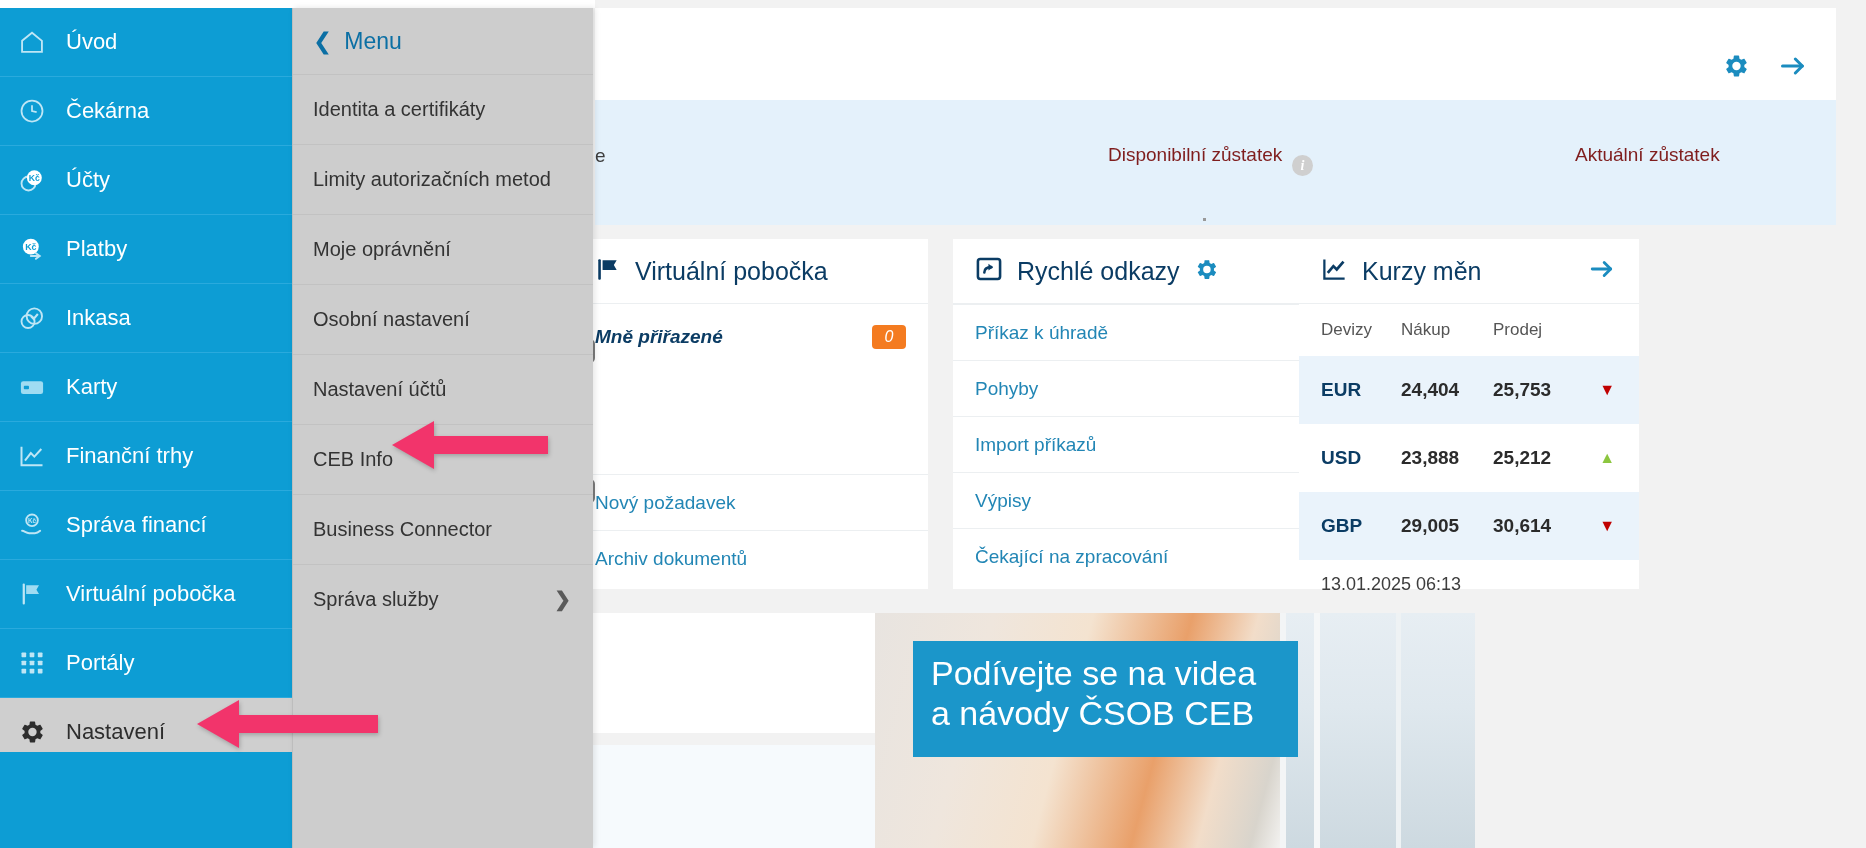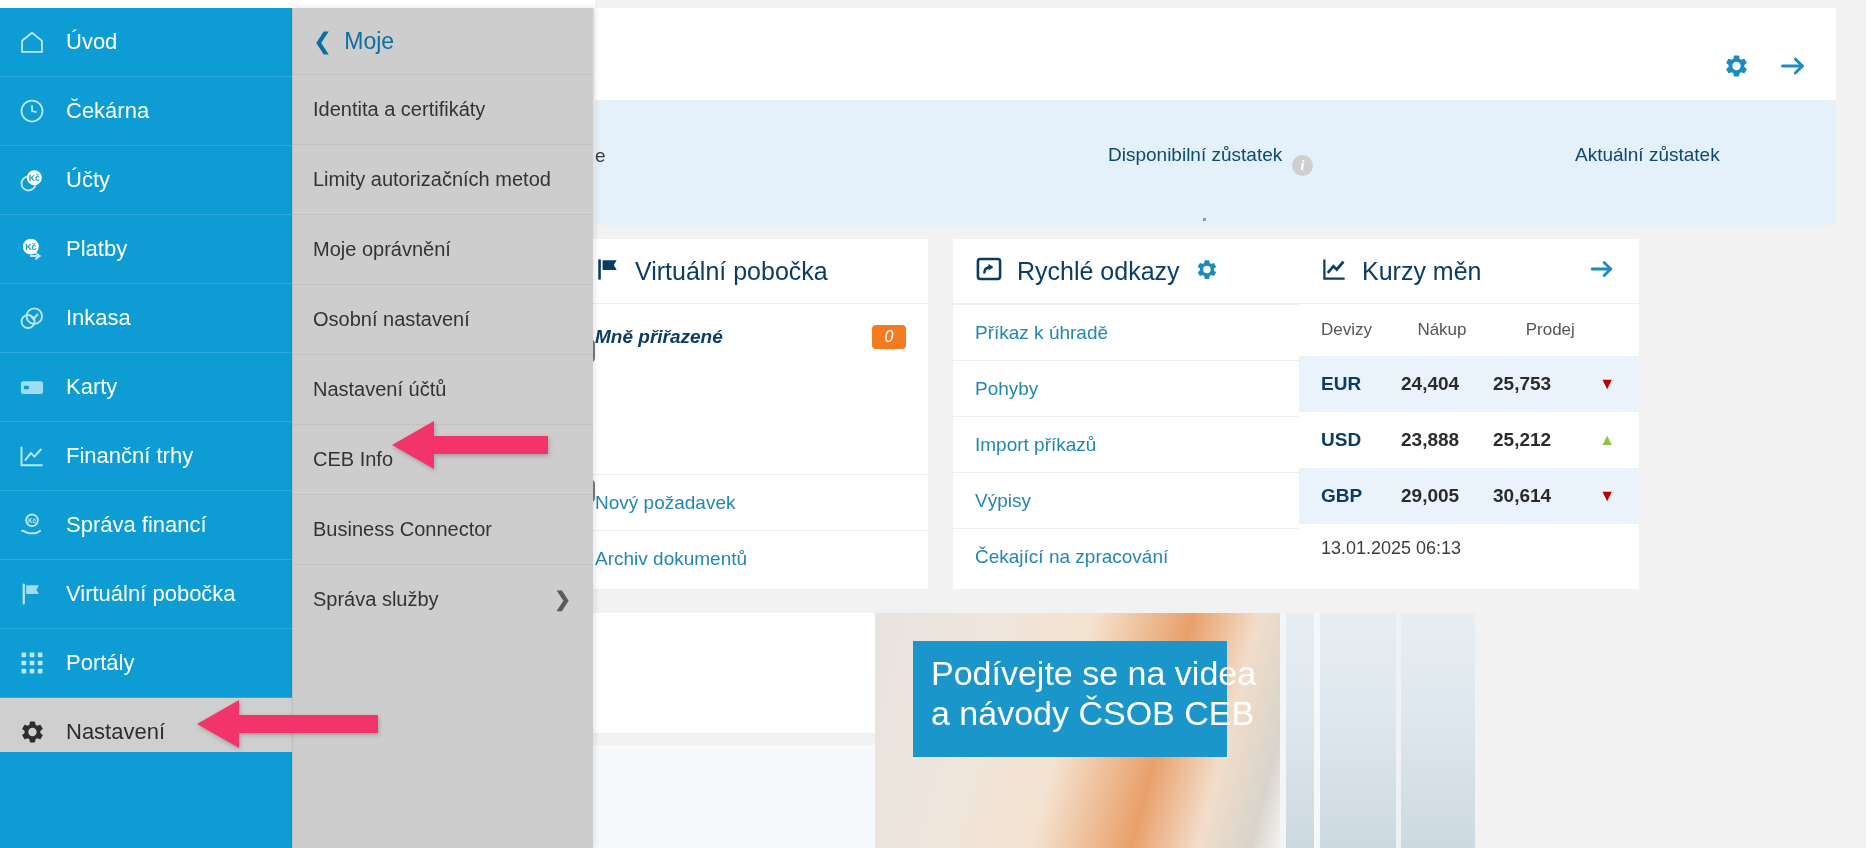--- a/index.html
+++ b/index.html
@@ -31,21 +31,21 @@
   .balance-strip {
     position: absolute; left: 0; top: 100px; right: 30px; height: 125px;
     background: #e4f1fb;
   }
   .bal-acct-tail {
     position: absolute; left: 0; top: 45px;
     font-size: 19px; color: #3d3d3d;
   }
   .bal-label {
     position: absolute; top: 44px;
-    font-size: 19px; color: #0c4a6e; white-space: nowrap;
+    font-size: 19px; color: #7f1d1d; white-space: nowrap;
   }
   #bal-avail { left: 513px; }
   #bal-current { left: 980px; }
   .info-dot {
     position: absolute; left: 697px; top: 55px;
     width: 21px; height: 21px; border-radius: 50%;
     background: #cfcfcf; color: #ffffff;
     font-size: 14px; font-weight: bold; font-style: italic;
     text-align: center; line-height: 21px;
     font-family: "Liberation Serif", serif;
@@ -86,27 +86,27 @@
     display: flex; align-items: center; height: 56px;
     padding: 0 22px;
     border-top: 1px solid #eceff1;
     font-size: 19px; color: #2286b5; cursor: pointer;
   }
   .link-row.first { border-top: 1px solid #eceff1; }
 
   
   .km-head {
     display: flex; height: 52px; align-items: center;
-    padding: 0 22px; font-size: 17px; color: #555; gap: 17px;
+    padding: 0 22px; font-size: 17px; color: #555;
   }
   .km-head span:nth-child(1) { width: 80px; }
   .km-head span:nth-child(2) { width: 92px; }
   .km-head span:nth-child(3) { width: 92px; }
   .km-row {
-    display: flex; height: 56px; align-items: center;
+    display: flex; height: 68px; align-items: center;
     padding: 0 22px; font-size: 19px; color: #2b2b2b;
   }
   .km-row.alt { background: #eaf3fb; }
   .km-cur { width: 80px; font-weight: bold; color: #0b3c64; }
   .km-buy { width: 92px; font-weight: bold; }
   .km-sell{ width: 92px; font-weight: bold; }
   .km-trend { width: 30px; text-align: right; font-size: 16px; }
   .tr-down { color: #c00000; }
   .tr-up   { color: #8cc63f; }
   .km-time { padding: 14px 22px 0 22px; font-size: 18px; color: #3d3d3d; }
@@ -121,21 +121,21 @@
     position: absolute; left: -22px; top: 745px; width: 355px; height: 103px;
     background: #f6fafd;
   }
   .promo {
     position: absolute; top: 613px; left: 280px; width: 600px; height: 235px;
     overflow: hidden;
     background:
       linear-gradient(105deg,#e8e4e0 0%,#efe6dd 18%,#f4e3d0 33%,#e9a06a 48%,#f2ddc9 58%,#d8d4cc 66%,#fbfbfb 72%,#e9edf1 86%,#cfd8de 100%);
   }
   .promo-inner {
-    position: absolute; left: 38px; top: 28px; width: 314px;
+    position: absolute; left: 38px; top: 28px; width: 385px;
     background: #1b96ca; padding: 12px 18px 24px 18px;
   }
   .promo-line {
     font-size: 34px; color: #ffffff; line-height: 1.18; white-space: nowrap;
   }
   .promo-glass {
     position: absolute; right: 0; top: 0; width: 195px; height: 235px;
     background: linear-gradient(180deg,#e7eef3 0%,#dfe8ee 40%,#cdd9e0 100%);
     border-left: 6px solid #f3f5f6;
   }
@@ -479,21 +479,21 @@
       </span>
       <span>Nastavení</span>
     </div>
 
     <div class="nav-tail"></div>
   </div>
 
   <div class="submenu">
     <div class="sub-head">
       <span>❮</span>
-      <span>Moje</span>
+      <span>Menu</span>
     </div>
     <div class="sub-item">Identita a certifikáty</div>
     <div class="sub-item">Limity autorizačních metod</div>
     <div class="sub-item">Moje oprávnění</div>
     <div class="sub-item">Osobní nastavení</div>
     <div class="sub-item">Nastavení účtů</div>
     <div class="sub-item">CEB Info</div>
     <div class="sub-item">Business Connector</div>
     <div class="sub-item">
       <span>Správa služby</span>

